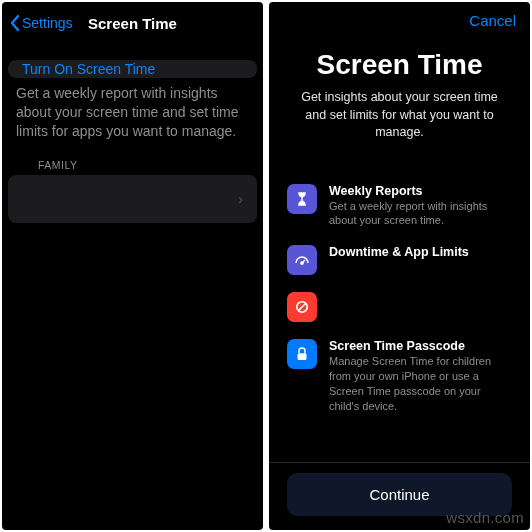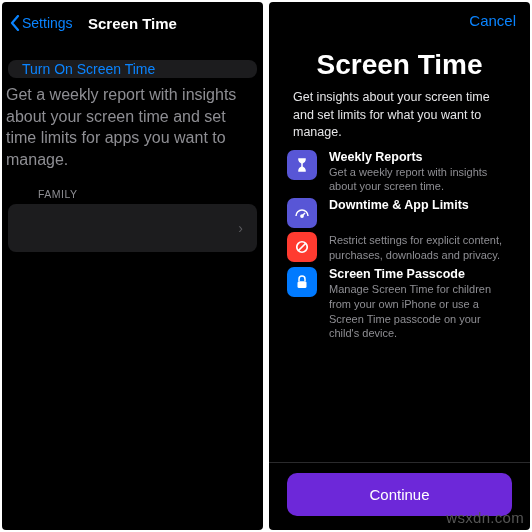--- a/index.html
+++ b/index.html
@@ -60,22 +60,22 @@
       padding: 0 14px;
       margin: 8px 6px 0 6px;
       border-radius: 8px;
     }
     .turn-on {
       color: #0a84ff;
       font-size: 14px;
     }
     .footer-text {
       color: #8e8e93;
-      font-size: 16px;
-      padding: 6px 16px 0 4px;
+      font-size: 14px;
+      padding: 6px 16px 0 14px;
       line-height: 1.35;
     }
     .section-header {
       color: #8e8e93;
       font-size: 10.5px;
       padding: 18px 16px 4px 16px;
       letter-spacing: 0.5px;
       margin-left: 20px;
     }
     .family-cell {
@@ -109,30 +109,30 @@
     .hero-title {
       color: #fff;
       font-size: 28px;
       font-weight: 700;
       text-align: center;
       margin-top: 6px;
     }
     .hero-sub {
       color: #e5e5e7;
       font-size: 12.5px;
-      text-align: left;
+      text-align: center;
       margin-top: 8px;
       line-height: 1.4;
       padding: 0 6px;
     }
     .features {
-      margin-top: 8px;
+      margin-top: 42px;
       display: flex;
       flex-direction: column;
-      gap: 4px;
+      gap: 17px;
     }
     .feature {
       display: flex;
       gap: 12px;
       align-items: flex-start;
     }
     .ficon {
       width: 30px;
       height: 30px;
       border-radius: 7px;
@@ -152,21 +152,21 @@
       font-size: 11px;
       line-height: 1.35;
       margin-top: 1px;
     }
     .continue-wrap {
       padding: 10px 18px 14px 18px;
       border-top: 0.5px solid #2a2a2c;
       margin-top: auto;
     }
     .continue-btn {
-      background: #6d28d9;
+      background: #0f172a;
       color: #fff;
       font-size: 15px;
       font-weight: 500;
       text-align: center;
       padding: 13px;
       border-radius: 10px;
     }
     .watermark {
       position: absolute;
       bottom: 4px;
@@ -234,21 +234,20 @@
       </div>
 
       <div class="feature">
         <div class="ficon" style="background:#ff3b30">
           <svg viewBox="0 0 24 24" fill="none" stroke="#fff" stroke-width="2.3">
               <circle cx="12" cy="12" r="7"></circle>
               <line x1="7" y1="17" x2="17" y2="7"></line>
             </svg>
         </div>
         <div>
-          <div class="fdesc">Restrict settings for explicit content, purchases, downloads and privacy.</div>
         </div>
       </div>
 
       <div class="feature">
         <div class="ficon" style="background:#007aff">
           <svg viewBox="0 0 24 24" fill="#fff">
               <rect x="6" y="11" width="12" height="9" rx="2"></rect>
               <path d="M8 11V8a4 4 0 0 1 8 0v3" fill="none" stroke="#fff" stroke-width="2"></path>
             </svg>
         </div>

